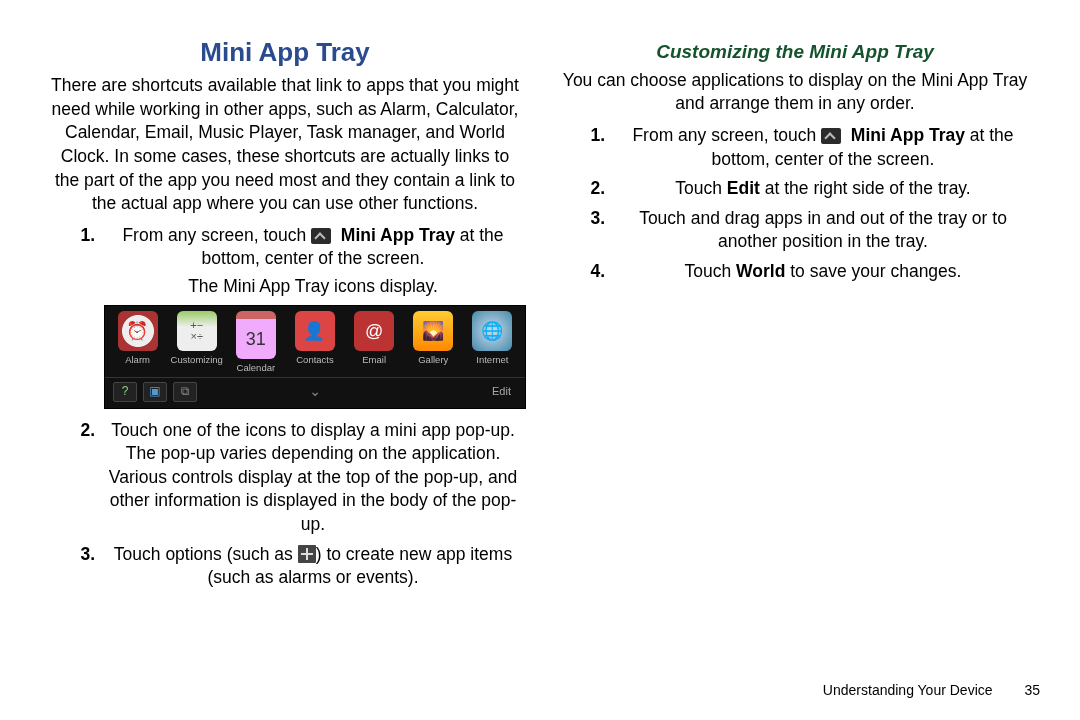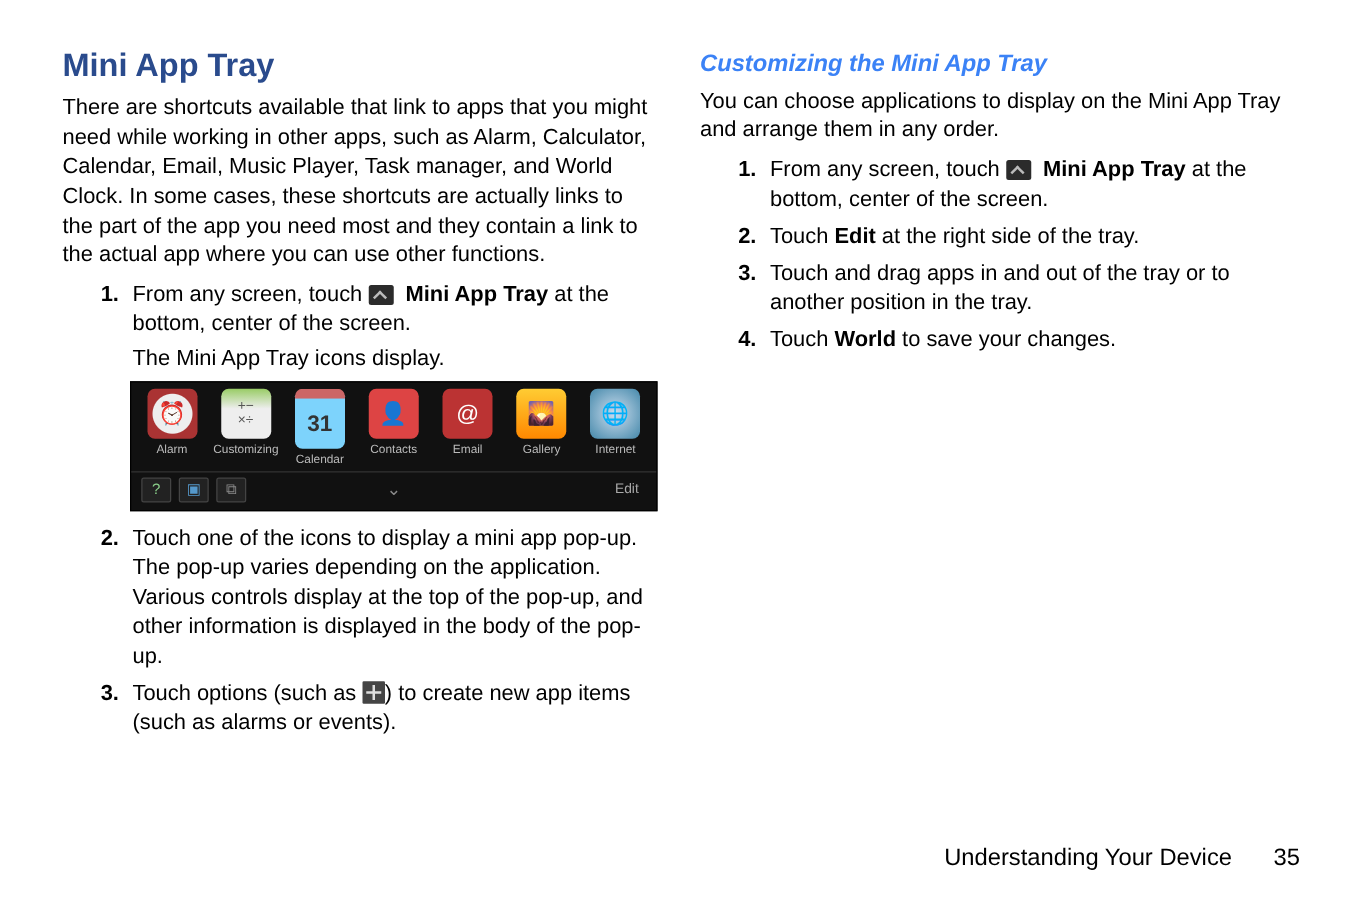--- a/index.html
+++ b/index.html
@@ -11,38 +11,39 @@
     font-size: 17.5px;
     color: #000;
     background: #fff;
     position: relative;
     line-height: 1.35;
   }
   .page {
     display: flex;
     padding: 35px 30px 0 50px;
     gap: 40px;
+    text-align: center;
   }
   .col {
     width: 470px;
   }
   h1.section {
     font-family: Arial, Helvetica, sans-serif;
     font-weight: 900;
     font-size: 26px;
     color: #2a4b8d;
     margin: 0 0 4px 0;
     letter-spacing: 0px;
   }
   h2.sub {
     font-family: Arial, Helvetica, sans-serif;
     font-weight: 700;
     font-style: italic;
     font-size: 19px;
-    color: #3b82f6;
+    color: #14532d;
     margin: 4px 0 4px 0;
   }
   p.body {
     margin: 0 0 8px 0;
   }
   ol.steps {
     margin: 0 0 0 0;
     padding-left: 50px;
     counter-reset: none;
   }
@@ -120,21 +121,21 @@
     position:absolute;left:50%;transform:translateX(-50%);color:#888;font-size:14px;
   }
   .tray-row2 .edit {
     margin-left:auto;color:#aaa;font-size:11px;padding:2px 6px;
   }
 
   .footer {
     position:absolute;
     right: 40px;
     bottom: 20px;
-    font-size: 19px;
+    font-size: 14px;
   }
   .footer .pn { margin-left: 28px; }
 </style>
 </head>
 <body>
 
 <div class="page">
 
   <div class="col">
     <h1 class="section">Mini App Tray</h1>
@@ -153,21 +154,21 @@
           <div class="tray-row1">
             <div class="tray-app">
               <div class="ic" style="background:radial-gradient(circle,#eee 55%,#a33 58%);color:#222">⏰</div>
               <div class="lbl">Alarm</div>
             </div>
             <div class="tray-app">
               <div class="ic" style="background:linear-gradient(#9c6,#eee 40%);color:#555;font-size:11px;line-height:1">+−<br>×÷</div>
               <div class="lbl">Customizing</div>
             </div>
             <div class="tray-app">
-              <div class="ic" style="background:#7dd3fc;color:#333;font-weight:bold;border-top:8px solid #c66">31</div>
+              <div class="ic" style="background:#f0abfc;color:#333;font-weight:normal;border-top:8px solid #c66">31</div>
               <div class="lbl">Calendar</div>
             </div>
             <div class="tray-app">
               <div class="ic" style="background:#d44;color:#fff">👤</div>
               <div class="lbl">Contacts</div>
             </div>
             <div class="tray-app">
               <div class="ic" style="background:#b33;color:#fff">@</div>
               <div class="lbl">Email</div>
             </div>

